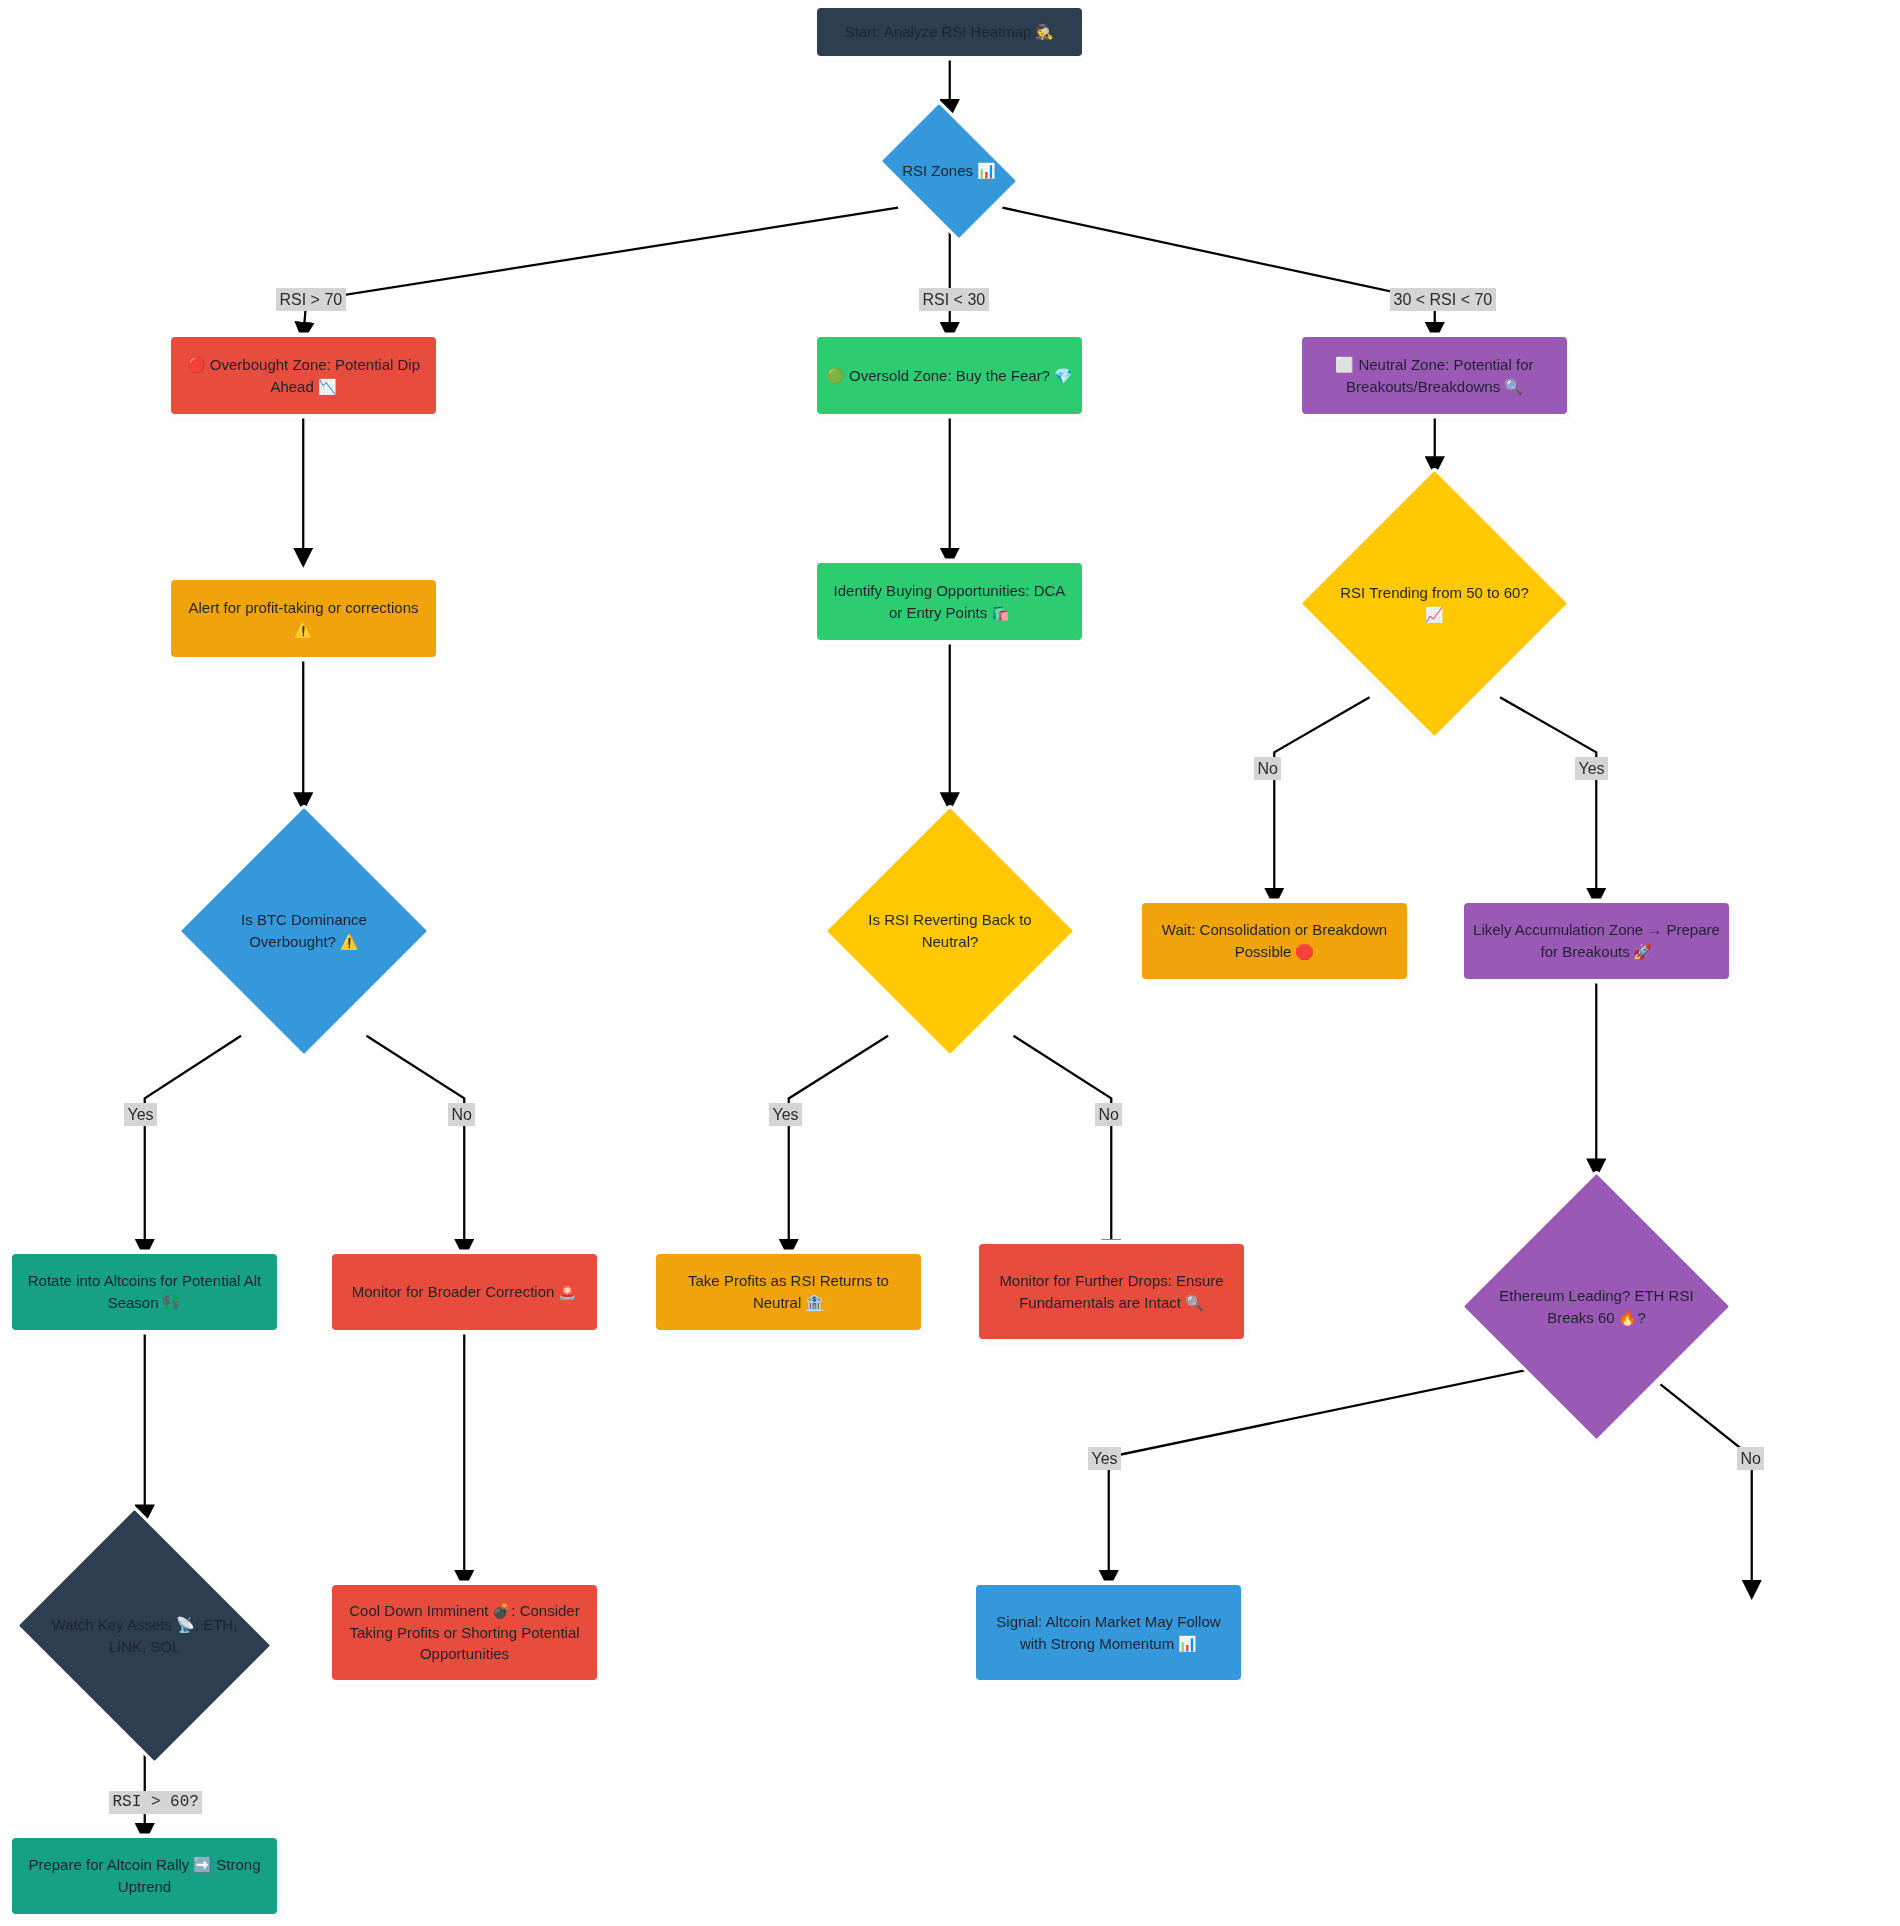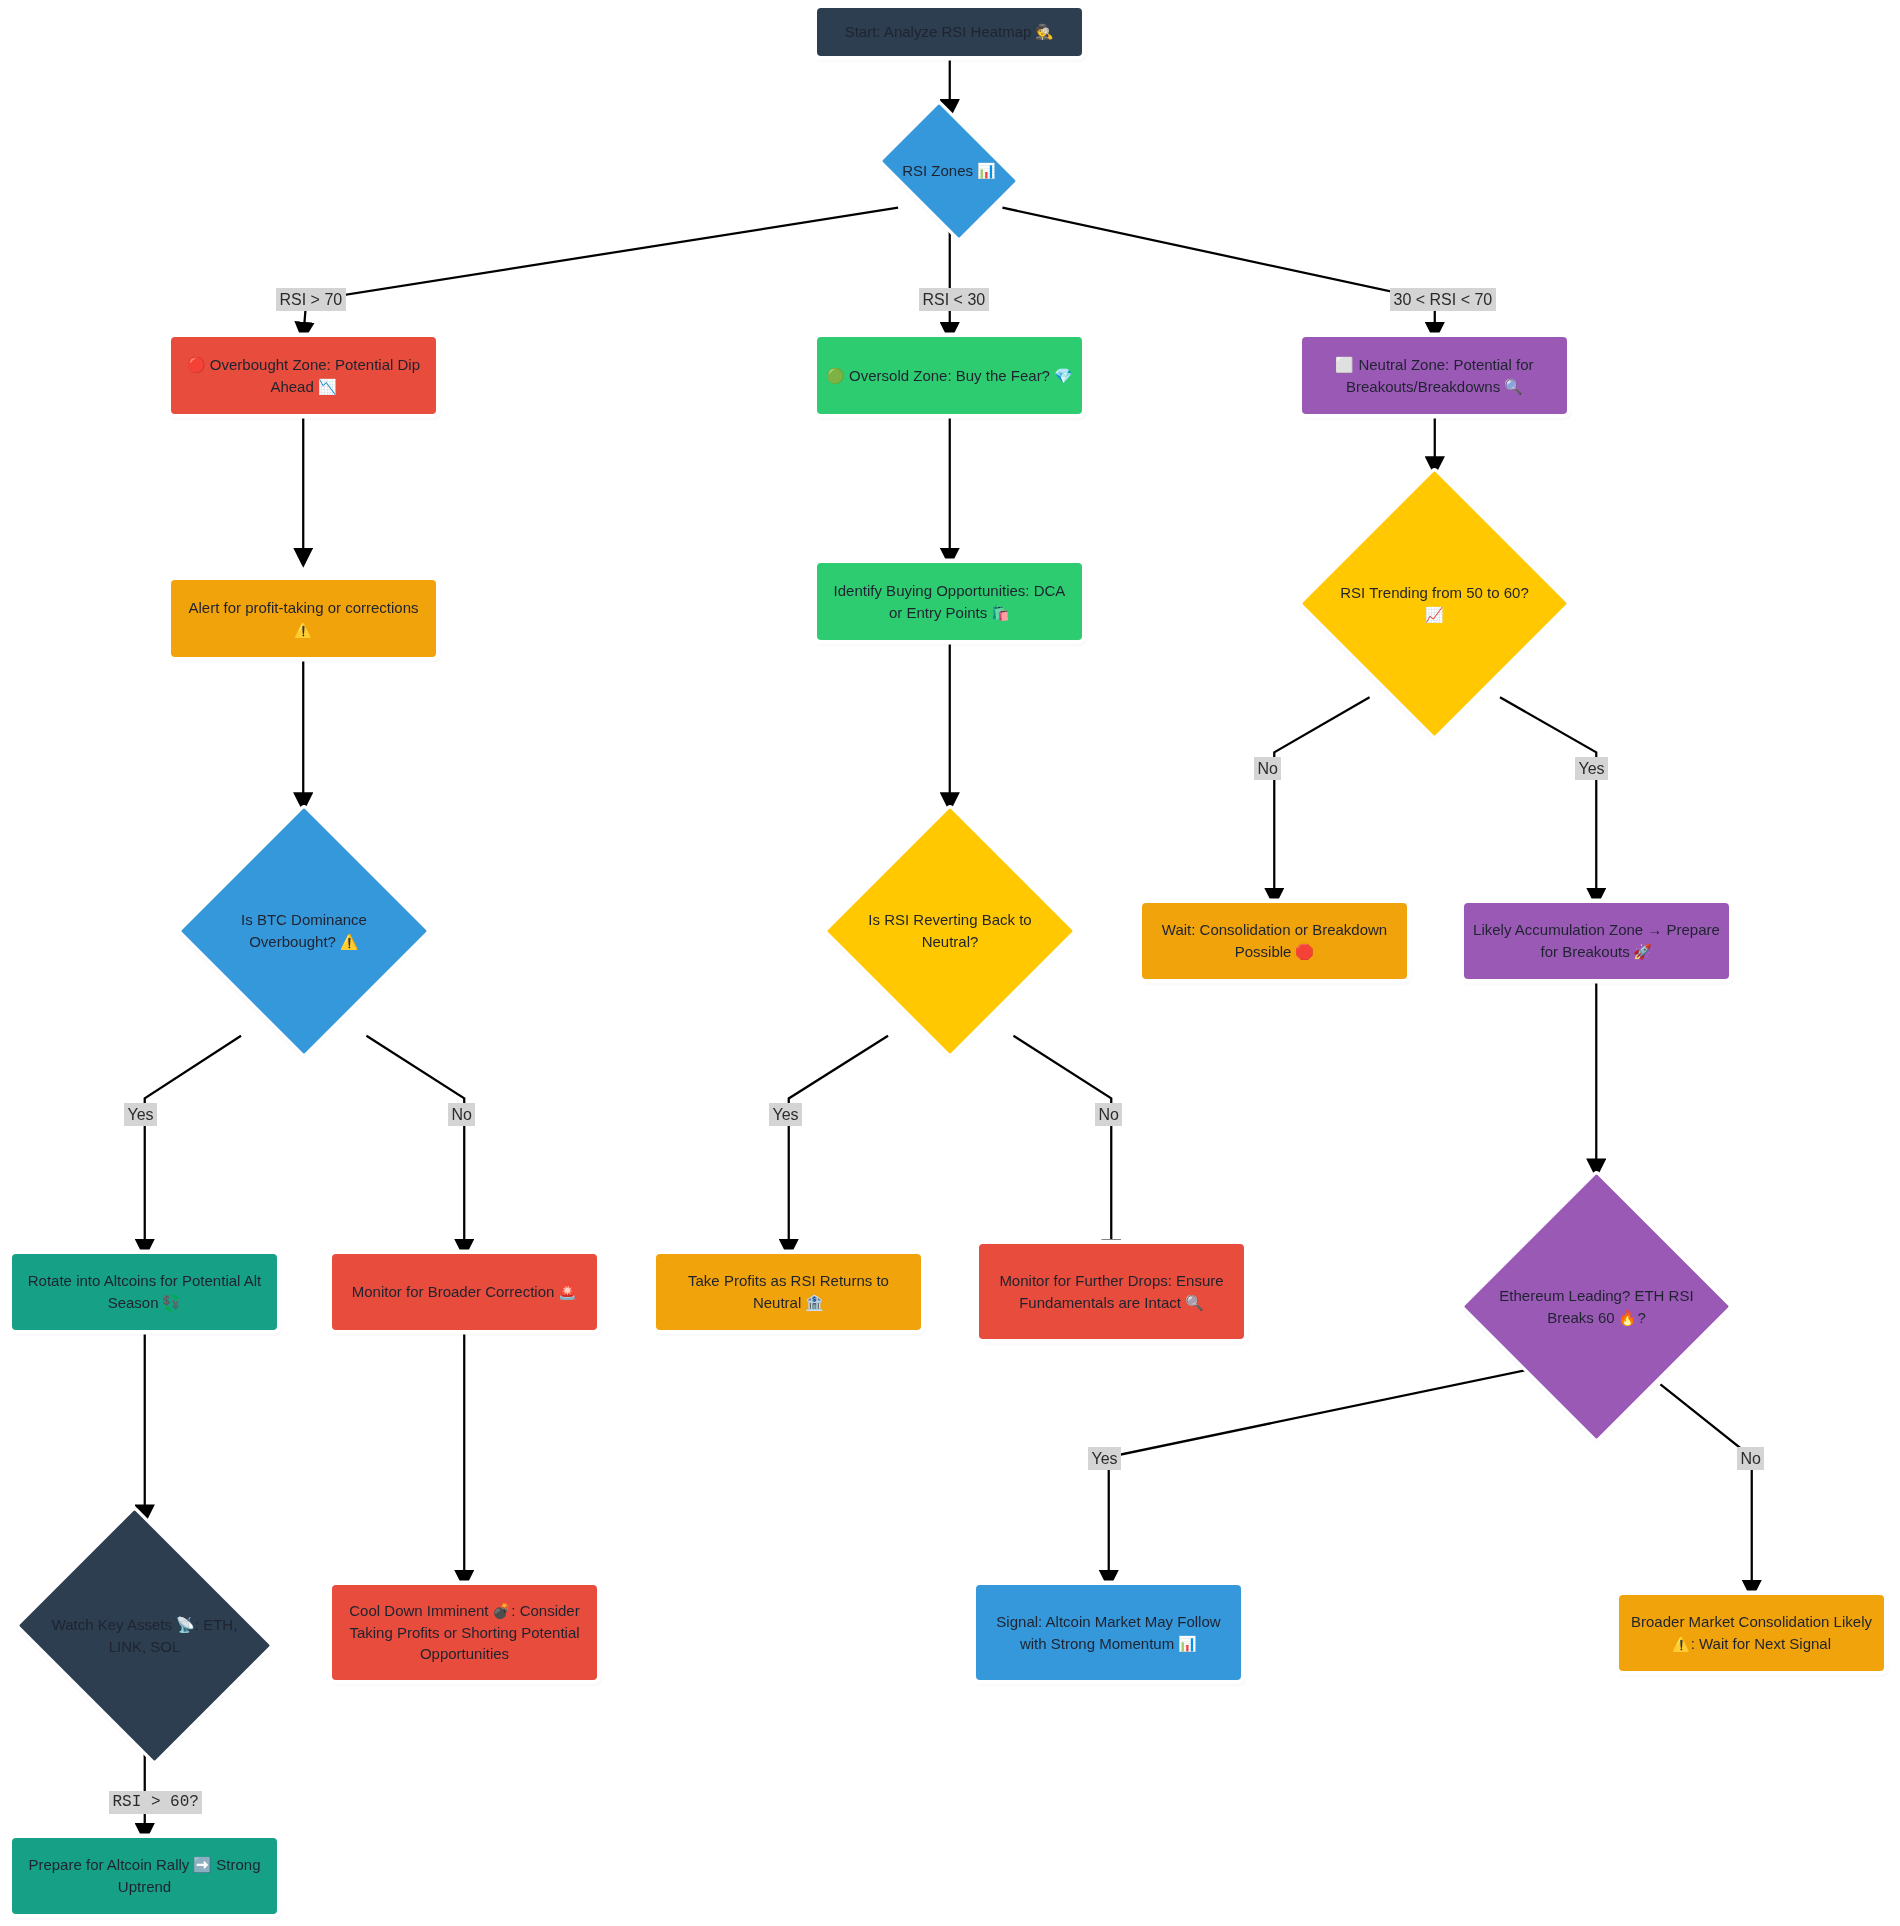--- a/index.html
+++ b/index.html
@@ -211,23 +211,20 @@
   </div>
 
   <div class="node rect" style="left:332px; top:1585px; width:265px; height:95px; background:#e74c3c;">
     <span class="nodetext">Cool Down Imminent 💣: Consider Taking Profits or Shorting Potential Opportunities</span>
   </div>
 
   <div class="node rect" style="left:976px; top:1585px; width:265px; height:95px; background:#3498db;">
     <span class="nodetext">Signal: Altcoin Market May Follow with Strong Momentum 📊</span>
   </div>
 
-  <div class="node rect" style="left:1619px; top:1595px; width:265px; height:76px; background:#f0a30a;">
-    <span class="nodetext">Broader Market Consolidation Likely ⚠️: Wait for Next Signal</span>
-  </div>
 
   <div class="node rect" style="left:12px; top:1838px; width:265px; height:76px; background:#16a085;">
     <span class="nodetext">Prepare for Altcoin Rally ➡️ Strong Uptrend</span>
   </div>
 
   <div class="edge-label" style="left:276px; top:288px;">RSI &gt; 70</div>
 
   <div class="edge-label" style="left:919px; top:288px;">RSI &lt; 30</div>
 
   <div class="edge-label" style="left:1390px; top:288px;">30 &lt; RSI &lt; 70</div>

